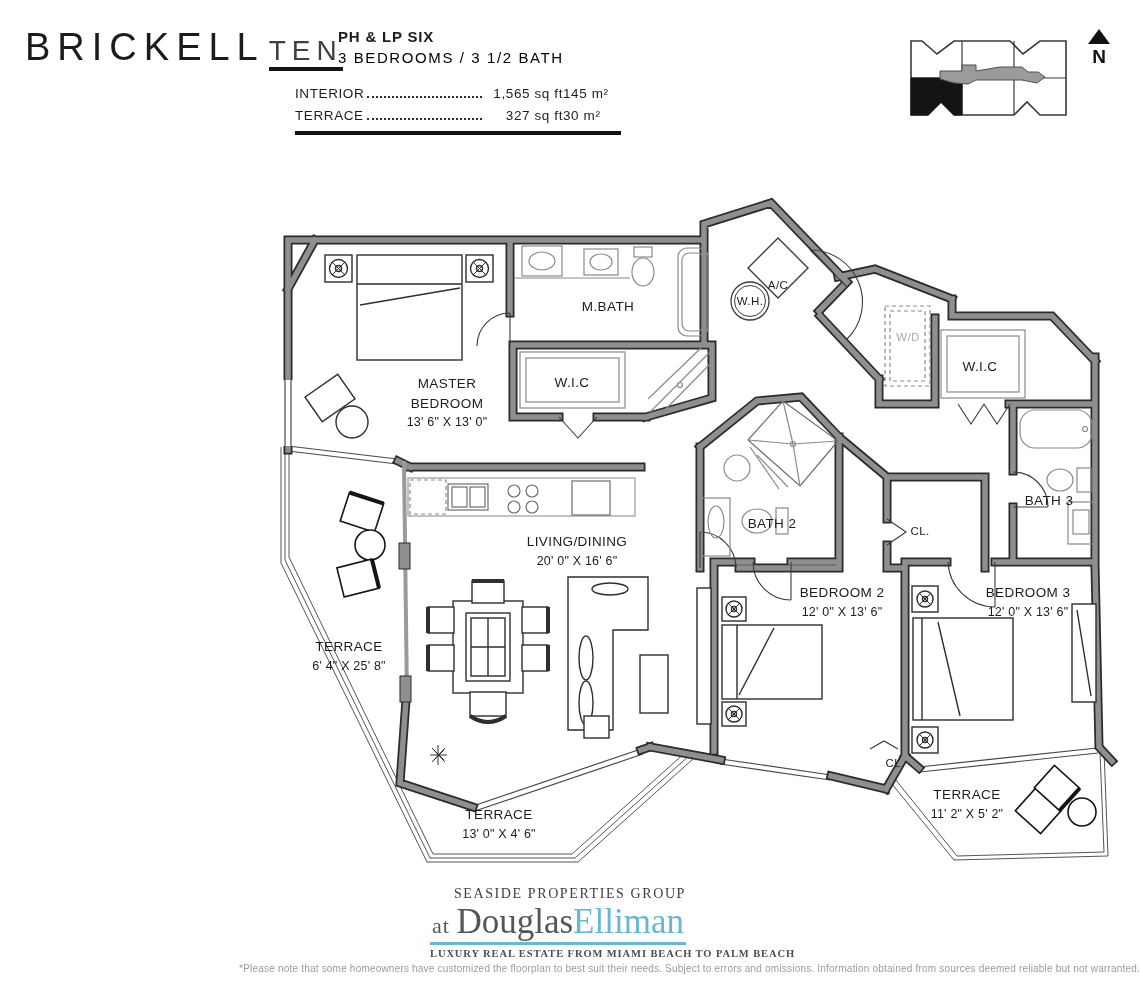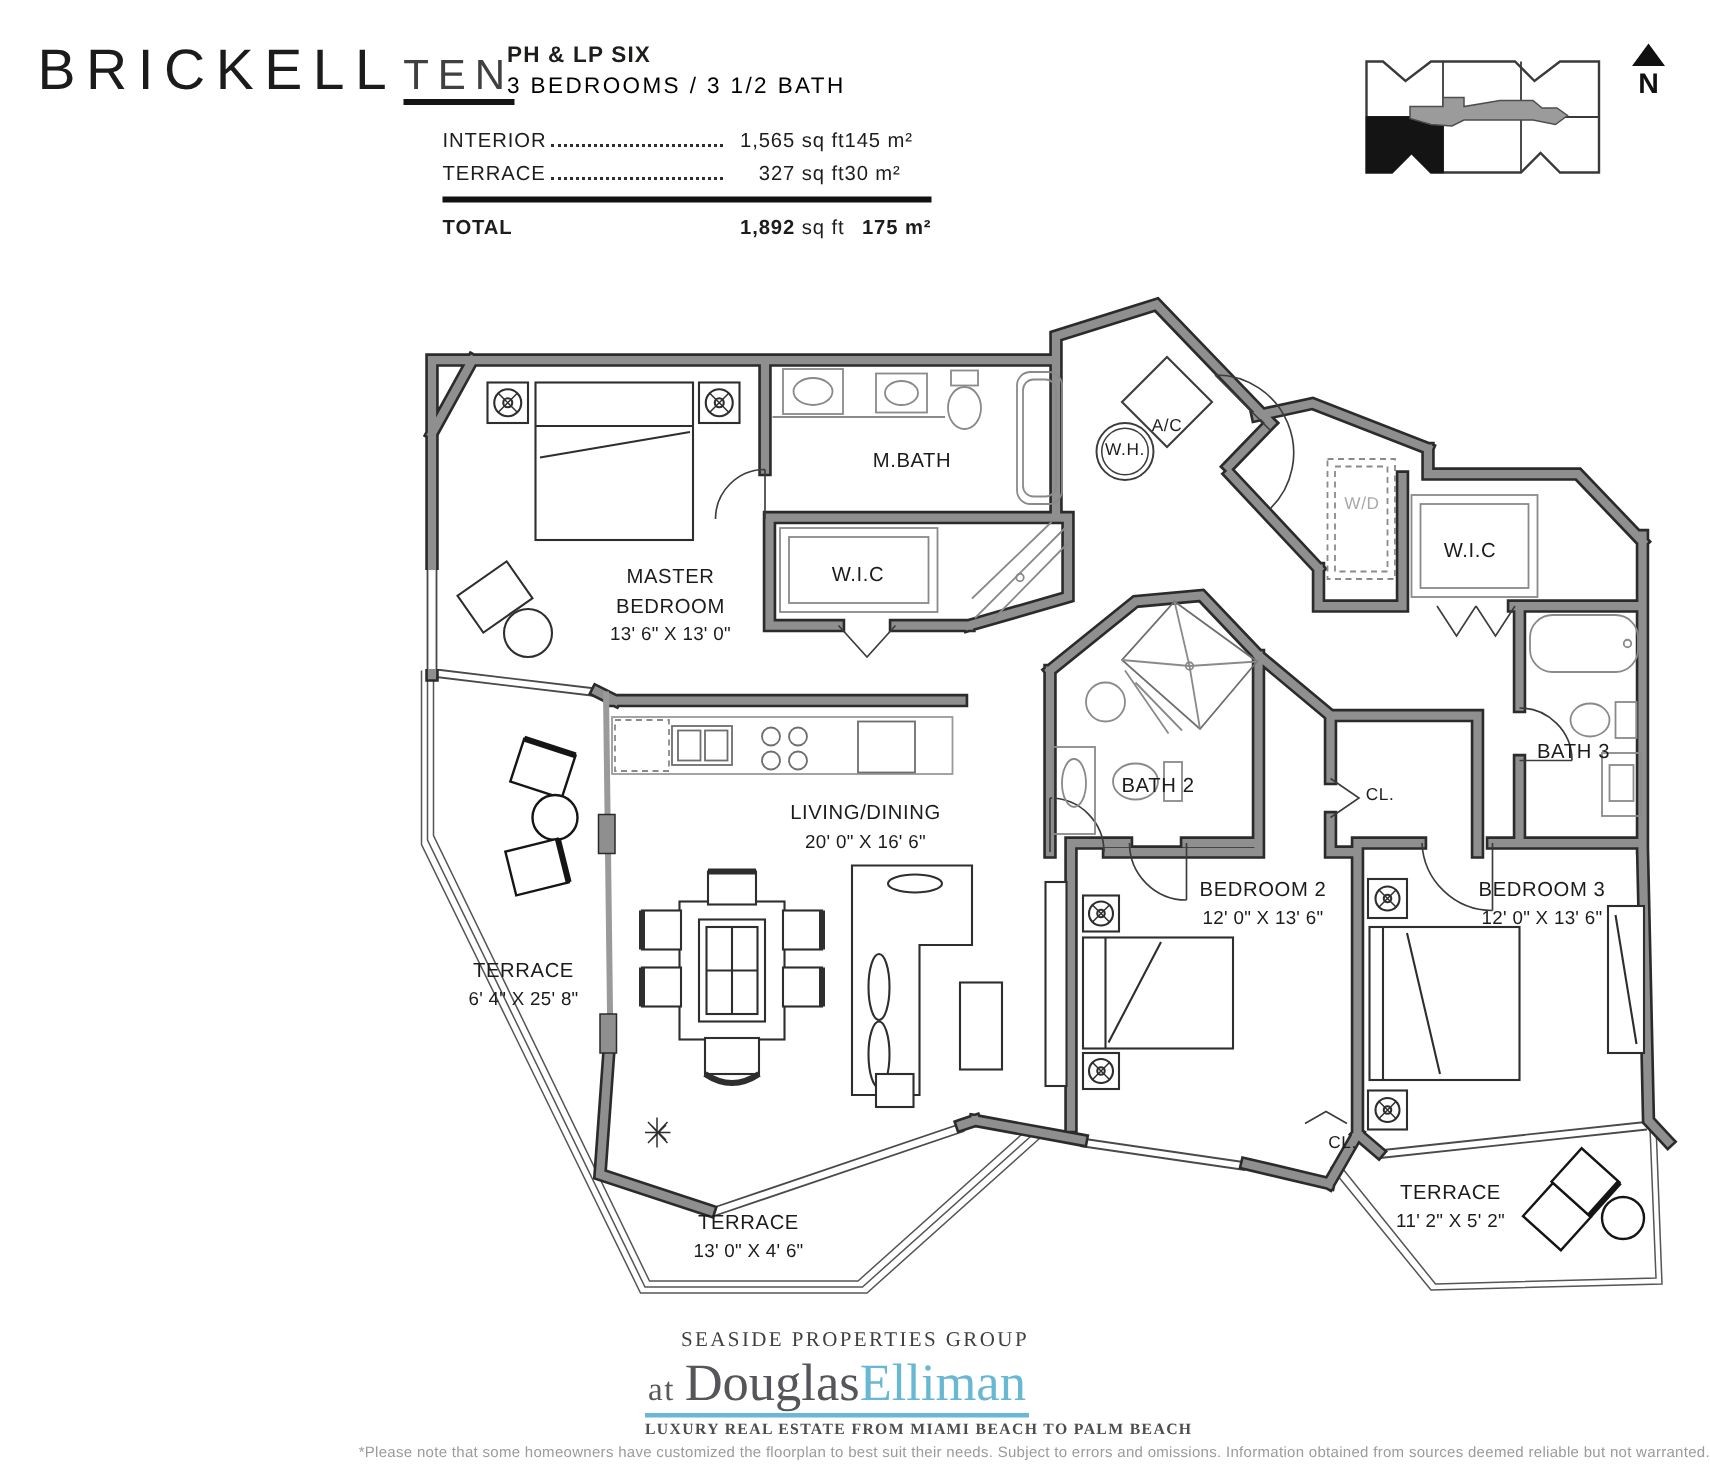--- a/index.html
+++ b/index.html
@@ -72,25 +72,20 @@
       <span class="sqft">1,565 sq ft</span>
       <span class="sqm">145 m²</span>
     </div>
     <div class="area-row">
       <span class="lbl">TERRACE</span>
       <span class="leader"></span>
       <span class="sqft">327 sq ft</span>
       <span class="sqm">30 m²</span>
     </div>
     <div class="total-rule"></div>
-    <div class="total-row">
-      <span class="lbl">TOTAL</span>
-      <span class="sqft"><span class="b">1,892</span><span> sq ft</span></span>
-      <span class="sqm b">175 m²</span>
-    </div>
   </div>
 
   <div class="key-plan">
     <svg width="158" height="80" viewBox="0 0 158 80">
       <path d="M1,3 L12,3 L27,16 L44,3 L100,3 L113,16 L130,3 L156,3 L156,77 L130,77 L117,64 L104,77 L44,77 L31,64 L18,77 L1,77 Z" fill="#ffffff" stroke="#3a3a3a" stroke-width="1.6"></path>
       <path d="M52,3 L52,77 M104,3 L104,77 M1,40 L52,40 M104,40 L156,40" stroke="#3a3a3a" stroke-width="1.2" fill="none"></path>
       <path d="M1,40 L52,40 L52,77 L44,77 L31,64 L18,77 L1,77 Z" fill="#141414" stroke="#141414"></path>
       <path d="M30,33 L52,33 L52,27 L66,27 L66,33 L90,29 L112,29 L118,34 L128,34 L135,39 L127,45 L112,42 L66,42 L58,46 L44,45 L30,41 Z" fill="#9b9b9b" stroke="#4e4e4e" stroke-width="1"></path>
     </svg>
   </div>

